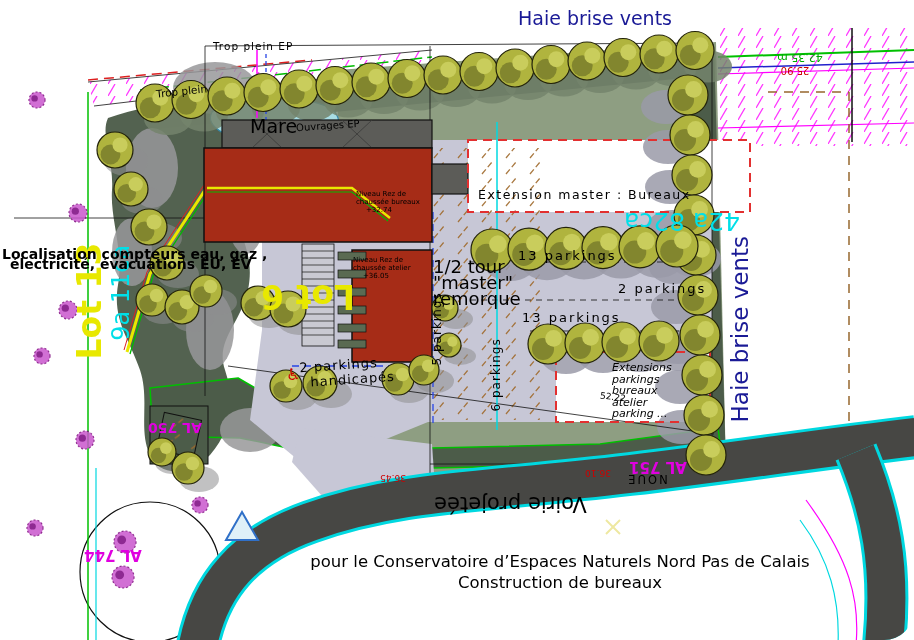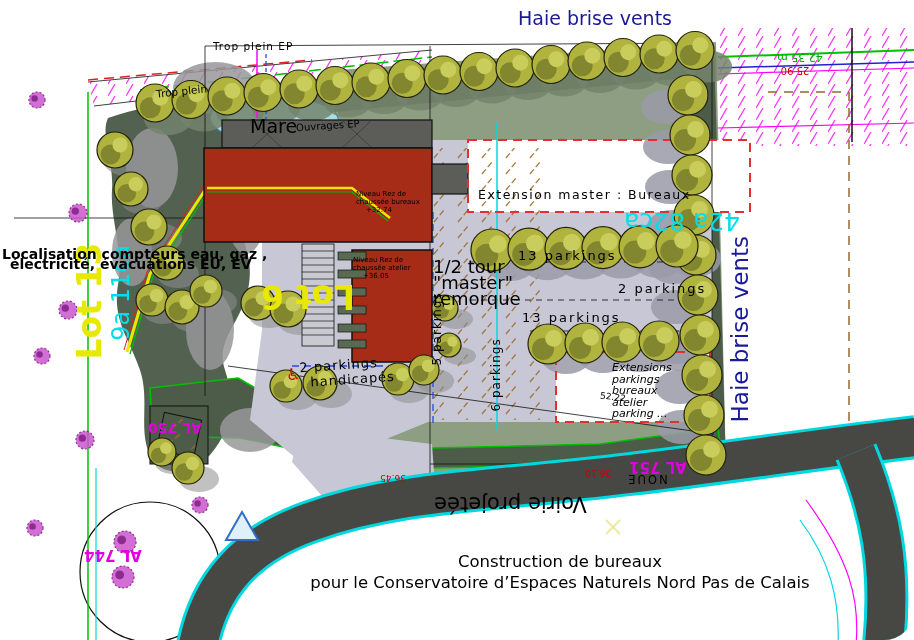--- a/index.html
+++ b/index.html
@@ -609,17 +609,17 @@
   <div>chaussée bureaux</div>
   <div style="padding-left:10px;">+32.74</div>
 </div>
 <div class="lbl" style="left:353px;top:256px;font-size:7px;line-height:8px;color:#000;">
   <div>Niveau Rez de</div>
   <div>chaussée atelier</div>
   <div style="padding-left:10px;">+36.05</div>
 </div>
 
 <div class="lbl ctr" style="left:255px;top:551px;width:610px;font-size:16.5px;line-height:21px;">
+  <div>pour le Conservatoire d’Espaces Naturels  Nord Pas de Calais</div>
   <div>Construction de bureaux</div>
-  <div>pour le Conservatoire d’Espaces Naturels  Nord Pas de Calais</div>
 </div>
 
 </div>
 
 </body></html>

